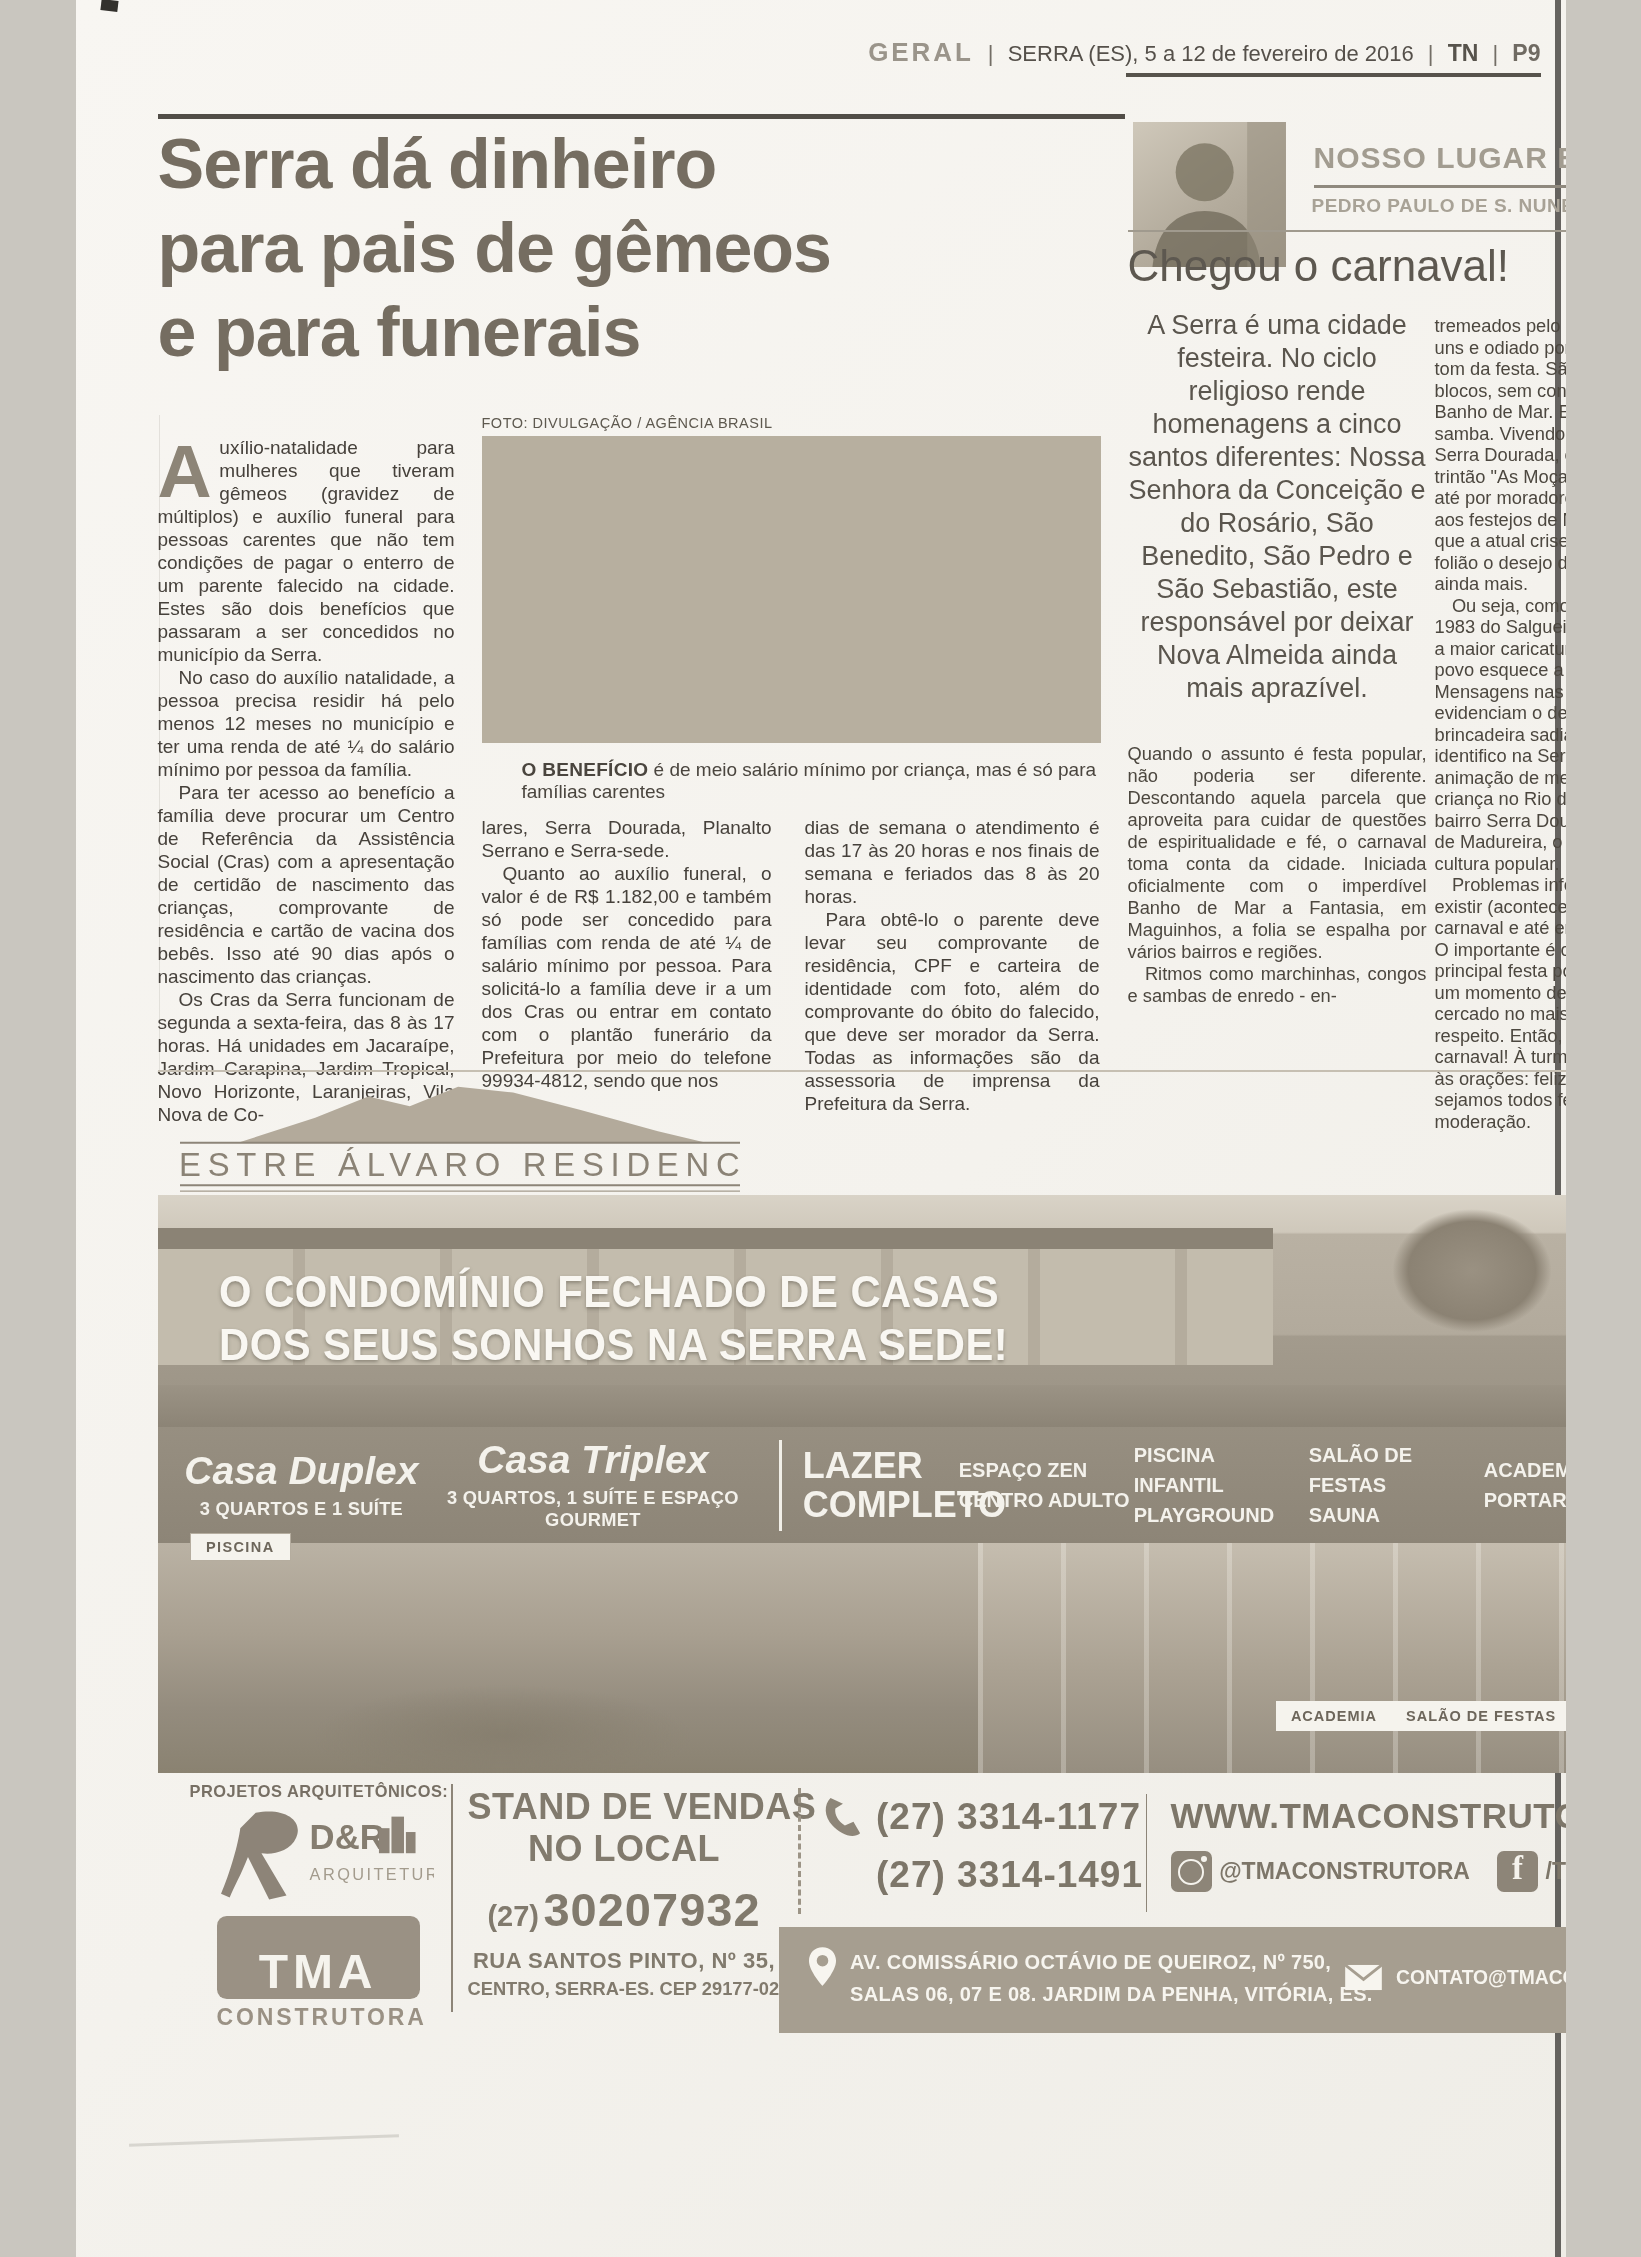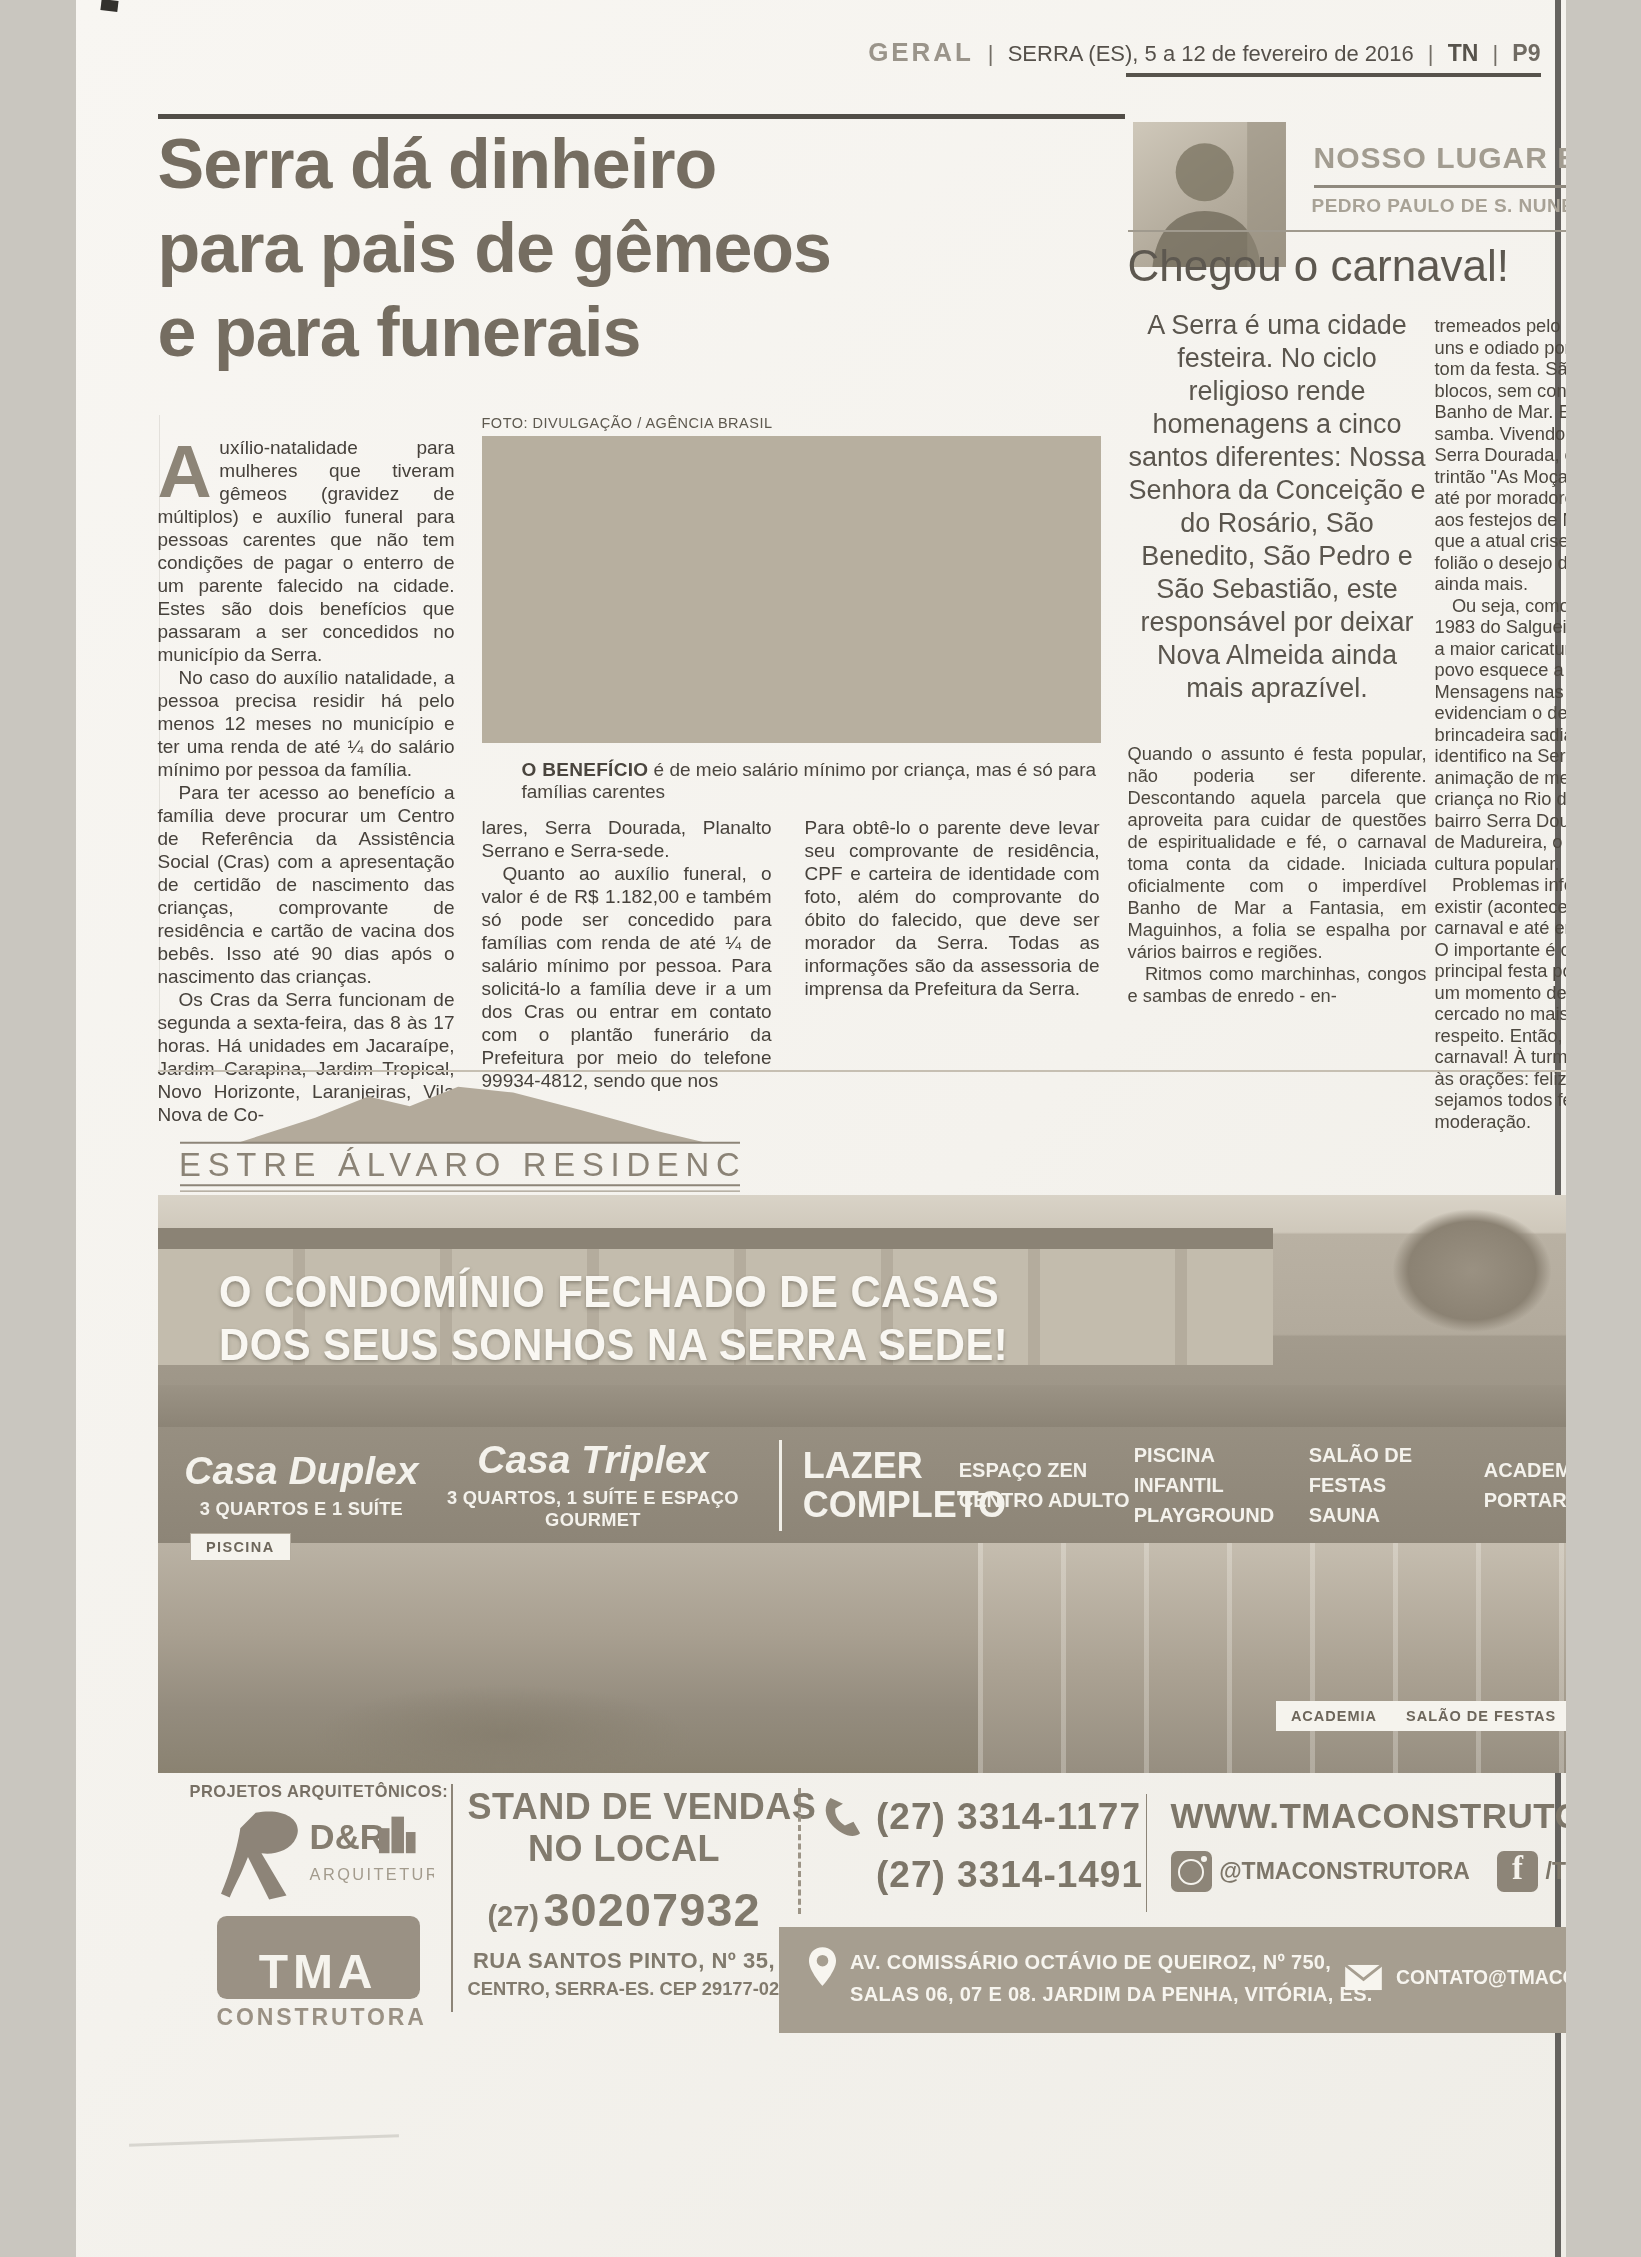--- a/index.html
+++ b/index.html
@@ -195,20 +195,21 @@
   <div class="article-photo"></div>
   <div class="caption">
     <span class="cap-lead">O BENEFÍCIO</span><span> é de meio salário mínimo por criança, mas é só para famílias carentes</span>
   </div>
 
   <div class="body-col col2">
     <p>lares, Serra Dourada, Planalto Serrano e Serra-sede.</p>
     <p>Quanto ao auxílio funeral, o valor é de R$ 1.182,00 e também só pode ser concedido para famílias com renda de até ¼ de salário mínimo por pessoa. Para solicitá-lo a família deve ir a um dos Cras ou entrar em contato com o plantão funerário da Prefeitura por meio do telefone 99934-4812, sendo que nos</p>
   </div>
   <div class="body-col col3">
+    <p>dias de semana o atendimento é das 17 às 20 horas e nos finais de semana e feriados das 8 às 20 horas.</p>
     <p>Para obtê-lo o parente deve levar seu comprovante de residência, CPF e carteira de identidade com foto, além do comprovante do óbito do falecido, que deve ser morador da Serra. Todas as informações são da assessoria de imprensa da Prefeitura da Serra.</p>
   </div>
 
   <div class="author-photo">
     <svg width="153" height="145" viewBox="0 0 158 150">
       <circle cx="74" cy="52" r="30" fill="#78715f" opacity="0.75"></circle>
       <path d="M20,150 C24,108 48,92 74,92 C104,92 128,110 132,150 Z" fill="#6f6858" opacity="0.75"></path>
       <rect x="118" y="0" width="40" height="150" fill="#948c7c" opacity="0.5"></rect>
     </svg>
   </div>

